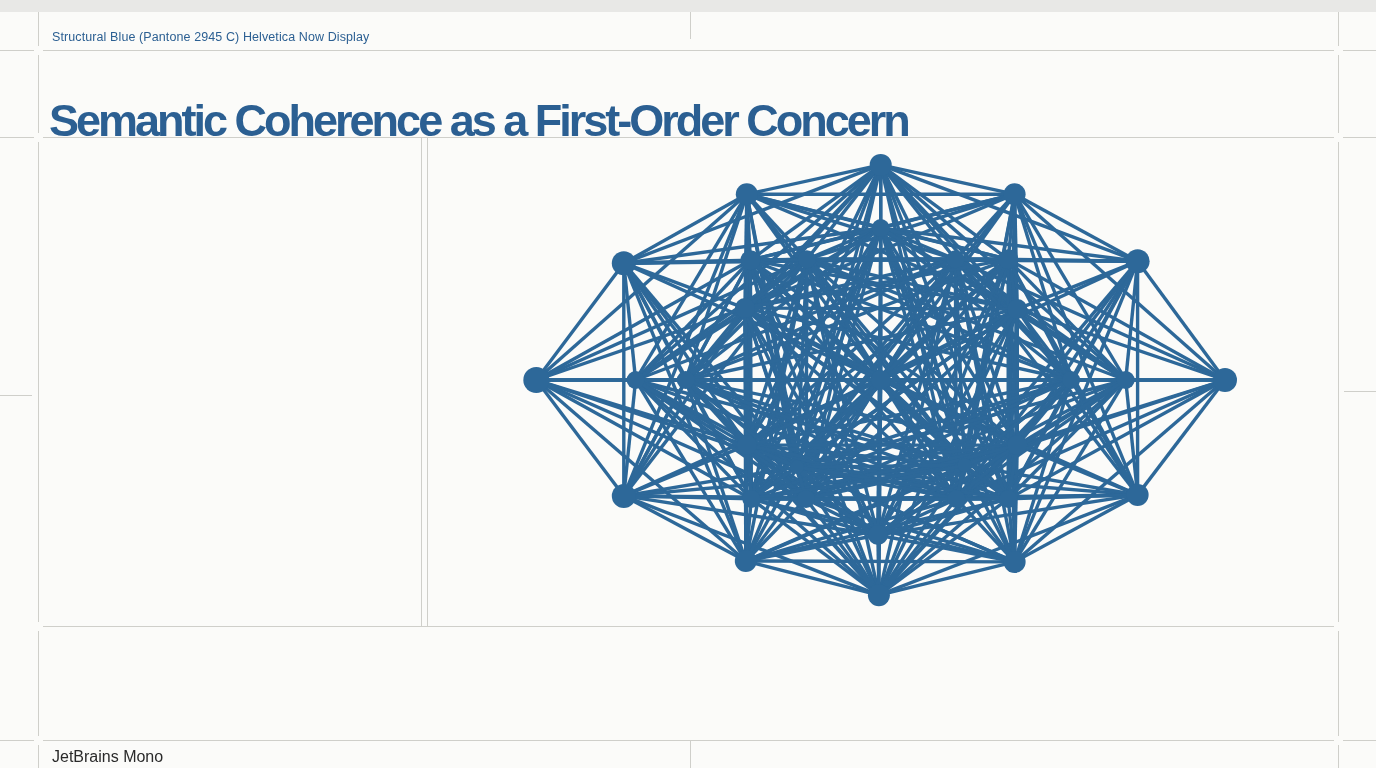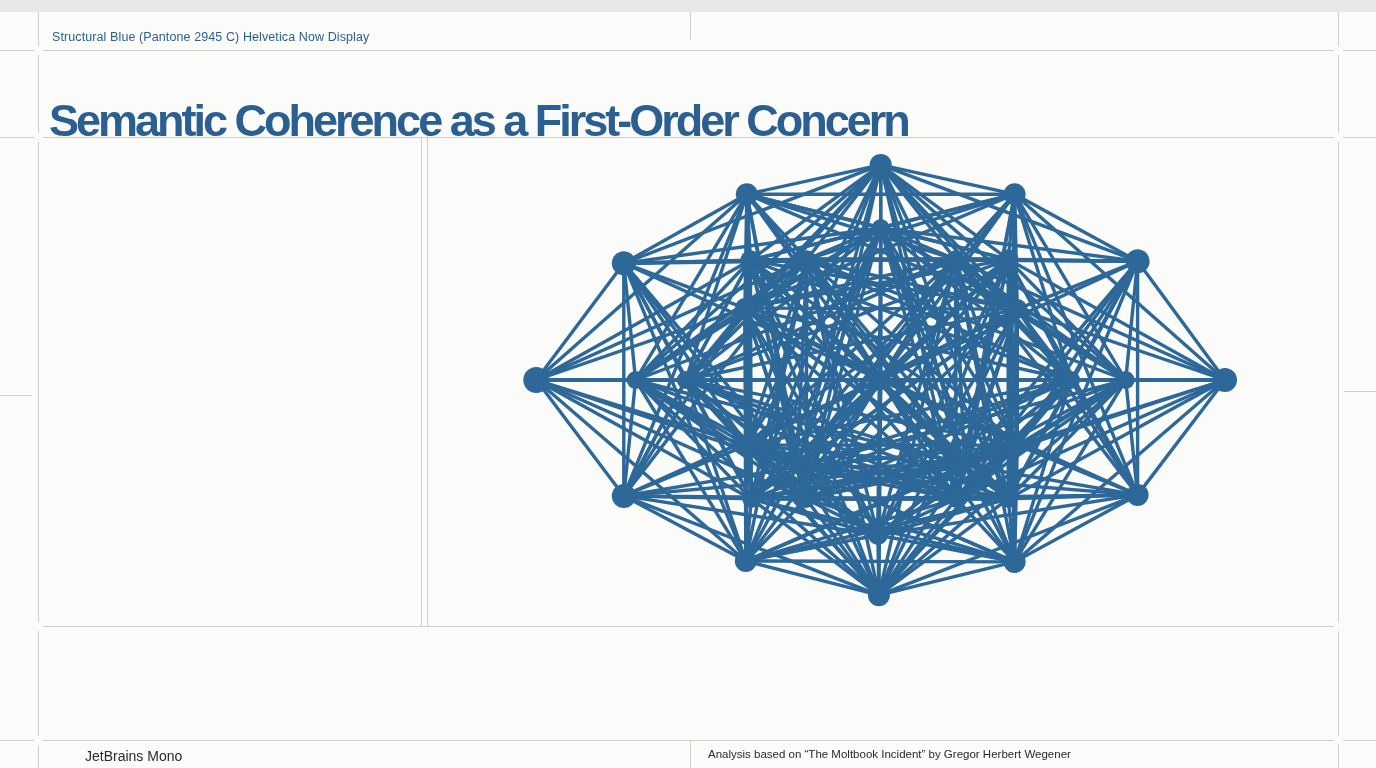--- a/index.html
+++ b/index.html
@@ -34,21 +34,21 @@
   }
   .graph-wrap{position:absolute;left:427px;top:125px;width:911px;height:489px;}
   .graph-wrap svg{display:block;width:911px;height:489px;}
 
   .bottom-text{
     position:absolute;left:49px;top:632px;width:1280px;
     font-size:31px;line-height:39.5px;color:var(--para);
     letter-spacing:-0.4px;white-space:pre-line;
   }
   .footer-left{
-    position:absolute;left:52px;top:736px;font-size:14px;color:#2a2a2a;margin-left:33px;
+    position:absolute;left:52px;top:736px;font-size:16px;color:#2a2a2a;
   }
   .footer-right{
     position:absolute;left:708px;top:736px;font-size:11.5px;color:#2a2a2a;
   }
 </style>
 </head>
 <body>
 
 <div class="slide">
 
@@ -511,14 +511,13 @@
         <circle cx="324.3" cy="361.9" r="9" fill="#2d6899"></circle>
         <circle cx="379.0" cy="361.9" r="9" fill="#2d6899"></circle>
         <circle cx="529.3" cy="361.9" r="9" fill="#2d6899"></circle>
         <circle cx="581.2" cy="361.9" r="9" fill="#2d6899"></circle>
         <circle cx="450.9" cy="398.0" r="10" fill="#2d6899"></circle>
       </svg>
   </div>
 
 
   <div class="footer-left">JetBrains Mono</div>
-  <div class="footer-right">Analysis based on “The Moltbook Incident” by Gregor Herbert Wegener</div>
 </div>
 
 </body></html>

